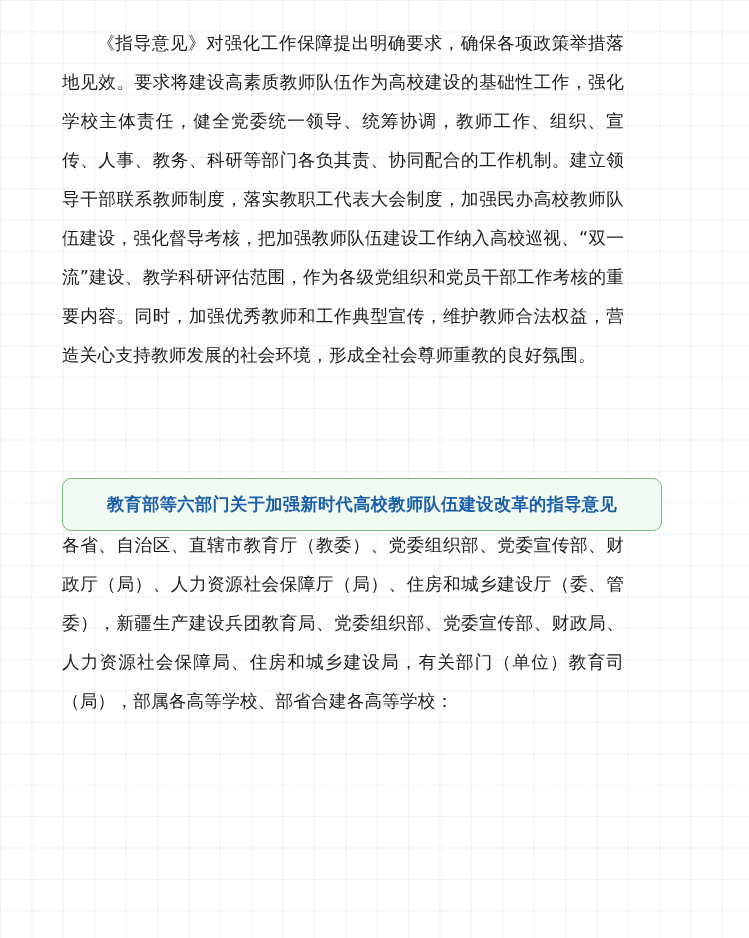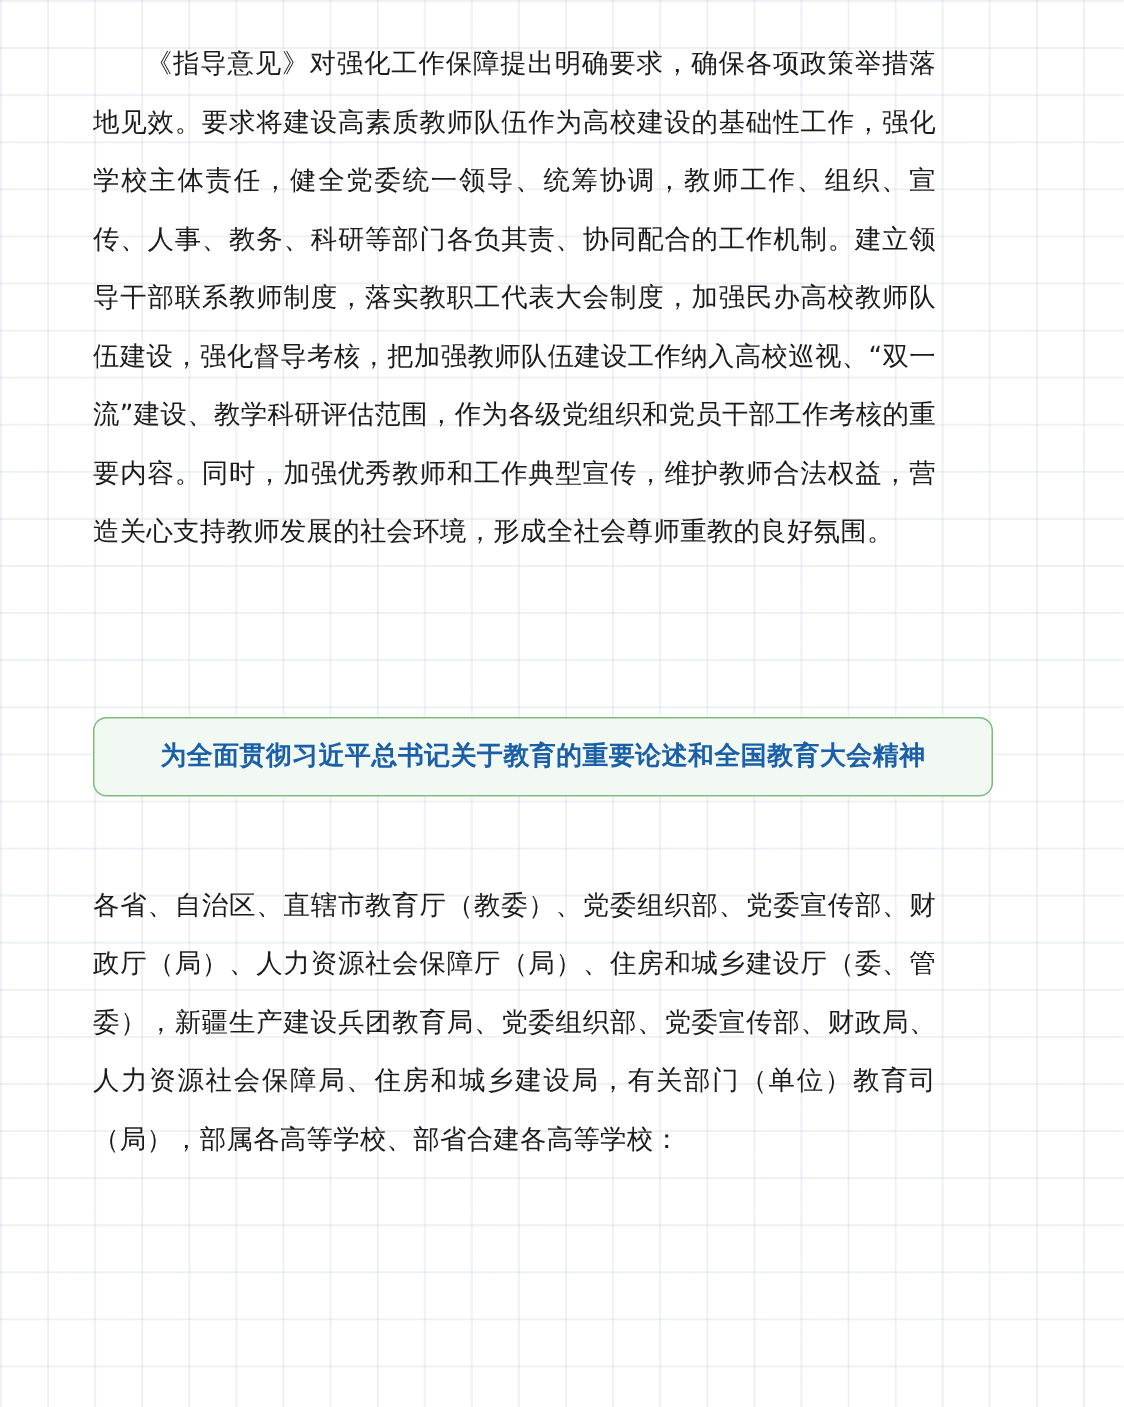--- a/index.html
+++ b/index.html
@@ -70,32 +70,32 @@
   .title-box .title-text {
     font-family: "DejaVu Sans", "Liberation Sans", sans-serif;
     font-size: 17.2px;
     font-weight: bold;
     color: #1a5fa8;
     letter-spacing: 0.4px;
     line-height: 22px;
     white-space: nowrap;
   }
 
-  #para-2 { top: 585px; }
+  #para-2 { top: 526px; }
   #para-3 { top: 778px; }
 </style>
 </head>
 <body>
 
 <div class="page"></div>
 
 <div class="content">
 
   <div class="para indent" id="para-1">《指导意见》对强化工作保障提出明确要求，确保各项政策举措落地见效。要求将建设高素质教师队伍作为高校建设的基础性工作，强化学校主体责任，健全党委统一领导、统筹协调，教师工作、组织、宣传、人事、教务、科研等部门各负其责、协同配合的工作机制。建立领导干部联系教师制度，落实教职工代表大会制度，加强民办高校教师队伍建设，强化督导考核，把加强教师队伍建设工作纳入高校巡视、“双一流”建设、教学科研评估范围，作为各级党组织和党员干部工作考核的重要内容。同时，加强优秀教师和工作典型宣传，维护教师合法权益，营造关心支持教师发展的社会环境，形成全社会尊师重教的良好氛围。</div>
 
   <div class="title-box">
-    <div class="title-text">为全面贯彻习近平总书记关于教育的重要论述和全国教育大会精神</div>
+    <div class="title-text">教育部等六部门关于加强新时代高校教师队伍建设改革的指导意见</div>
   </div>
 
   <div class="para" id="para-2">各省、自治区、直辖市教育厅（教委）、党委组织部、党委宣传部、财政厅（局）、人力资源社会保障厅（局）、住房和城乡建设厅（委、管委），新疆生产建设兵团教育局、党委组织部、党委宣传部、财政局、人力资源社会保障局、住房和城乡建设局，有关部门（单位）教育司（局），部属各高等学校、部省合建各高等学校：</div>
 
 
 </div>
 
 </body></html>

